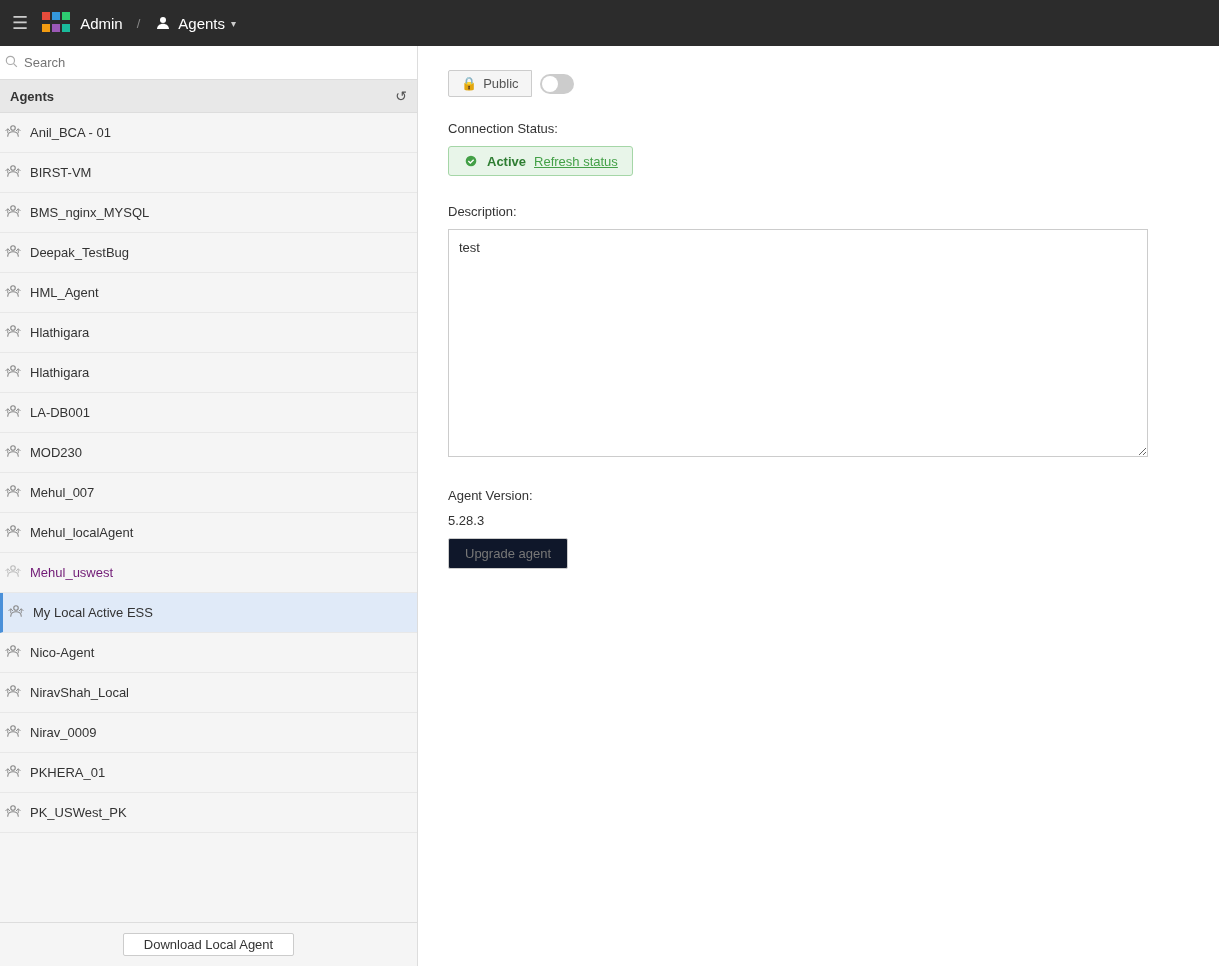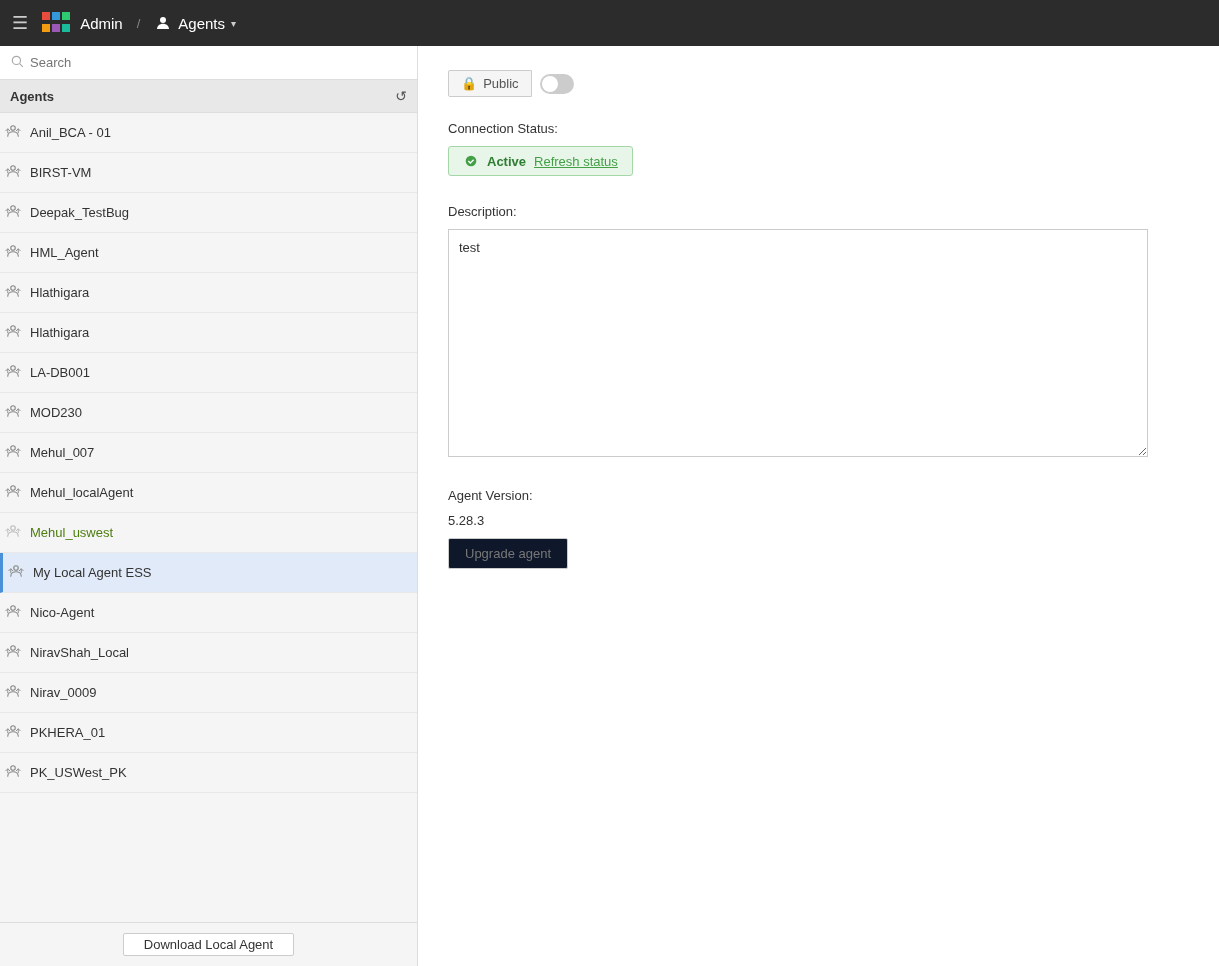--- a/index.html
+++ b/index.html
@@ -59,21 +59,21 @@
       width: 418px;
       background: #f5f5f5;
       display: flex;
       flex-direction: column;
       border-right: 1px solid #ddd;
       flex-shrink: 0;
     }
     .search-bar {
       display: flex;
       align-items: center;
-      padding: 8px 10px;
+      padding: 8px 4px;
       border-bottom: 1px solid #ddd;
       background: #fff;
     }
     .search-bar input {
       border: none;
       outline: none;
       font-size: 13px;
       color: #555;
       background: transparent;
       width: 100%;
@@ -113,21 +113,21 @@
       cursor: pointer;
       color: #333;
       gap: 8px;
       text-align: center;
     }
     .agent-item.active {
       background: #e0eaf8;
       border-left: 3px solid #4a90d9;
     }
     .agent-item.dimmed {
-      color: #4d7c0f;
+      color: #701a75;
     }
     .agent-name {
       font-size: 13px;
     }
     .sidebar-footer {
       padding: 10px;
       border-top: 1px solid #ddd;
       background: #f5f5f5;
       display: flex;
       justify-content: center;
@@ -322,20 +322,29 @@
   </svg></span>
           <span class="agent-name">BIRST-VM</span>
         </div>
         <div class="agent-item">
           <span><svg width="18" height="18" viewBox="0 0 24 24" fill="none" stroke="#888" stroke-width="1.5">
     <circle cx="12" cy="8" r="3"></circle>
     <path d="M5 19c0-3.5 3.1-6 7-6s7 2.5 7 6" stroke-linecap="round"></path>
     <path d="M2 12l3-3m0 0l3 3M5 9v6" stroke-width="1.2"></path>
     <path d="M22 12l-3-3m0 0l-3 3M19 9v6" stroke-width="1.2"></path>
   </svg></span>
+          <span class="agent-name">BMS_nginx_MYSQL</span>
+        </div>
+        <div class="agent-item">
+          <span><svg width="18" height="18" viewBox="0 0 24 24" fill="none" stroke="#888" stroke-width="1.5">
+    <circle cx="12" cy="8" r="3"></circle>
+    <path d="M5 19c0-3.5 3.1-6 7-6s7 2.5 7 6" stroke-linecap="round"></path>
+    <path d="M2 12l3-3m0 0l3 3M5 9v6" stroke-width="1.2"></path>
+    <path d="M22 12l-3-3m0 0l-3 3M19 9v6" stroke-width="1.2"></path>
+  </svg></span>
           <span class="agent-name">Deepak_TestBug</span>
         </div>
         <div class="agent-item">
           <span><svg width="18" height="18" viewBox="0 0 24 24" fill="none" stroke="#888" stroke-width="1.5">
     <circle cx="12" cy="8" r="3"></circle>
     <path d="M5 19c0-3.5 3.1-6 7-6s7 2.5 7 6" stroke-linecap="round"></path>
     <path d="M2 12l3-3m0 0l3 3M5 9v6" stroke-width="1.2"></path>
     <path d="M22 12l-3-3m0 0l-3 3M19 9v6" stroke-width="1.2"></path>
   </svg></span>
           <span class="agent-name">HML_Agent</span>
@@ -403,21 +412,21 @@
   </svg></span>
           <span class="agent-name">Mehul_uswest</span>
         </div>
         <div class="agent-item active">
           <span><svg width="18" height="18" viewBox="0 0 24 24" fill="none" stroke="#888" stroke-width="1.5">
     <circle cx="12" cy="8" r="3"></circle>
     <path d="M5 19c0-3.5 3.1-6 7-6s7 2.5 7 6" stroke-linecap="round"></path>
     <path d="M2 12l3-3m0 0l3 3M5 9v6" stroke-width="1.2"></path>
     <path d="M22 12l-3-3m0 0l-3 3M19 9v6" stroke-width="1.2"></path>
   </svg></span>
-          <span class="agent-name">My Local Agent ESS</span>
+          <span class="agent-name">My Local Active ESS</span>
         </div>
         <div class="agent-item">
           <span><svg width="18" height="18" viewBox="0 0 24 24" fill="none" stroke="#888" stroke-width="1.5">
     <circle cx="12" cy="8" r="3"></circle>
     <path d="M5 19c0-3.5 3.1-6 7-6s7 2.5 7 6" stroke-linecap="round"></path>
     <path d="M2 12l3-3m0 0l3 3M5 9v6" stroke-width="1.2"></path>
     <path d="M22 12l-3-3m0 0l-3 3M19 9v6" stroke-width="1.2"></path>
   </svg></span>
           <span class="agent-name">Nico-Agent</span>
         </div>

